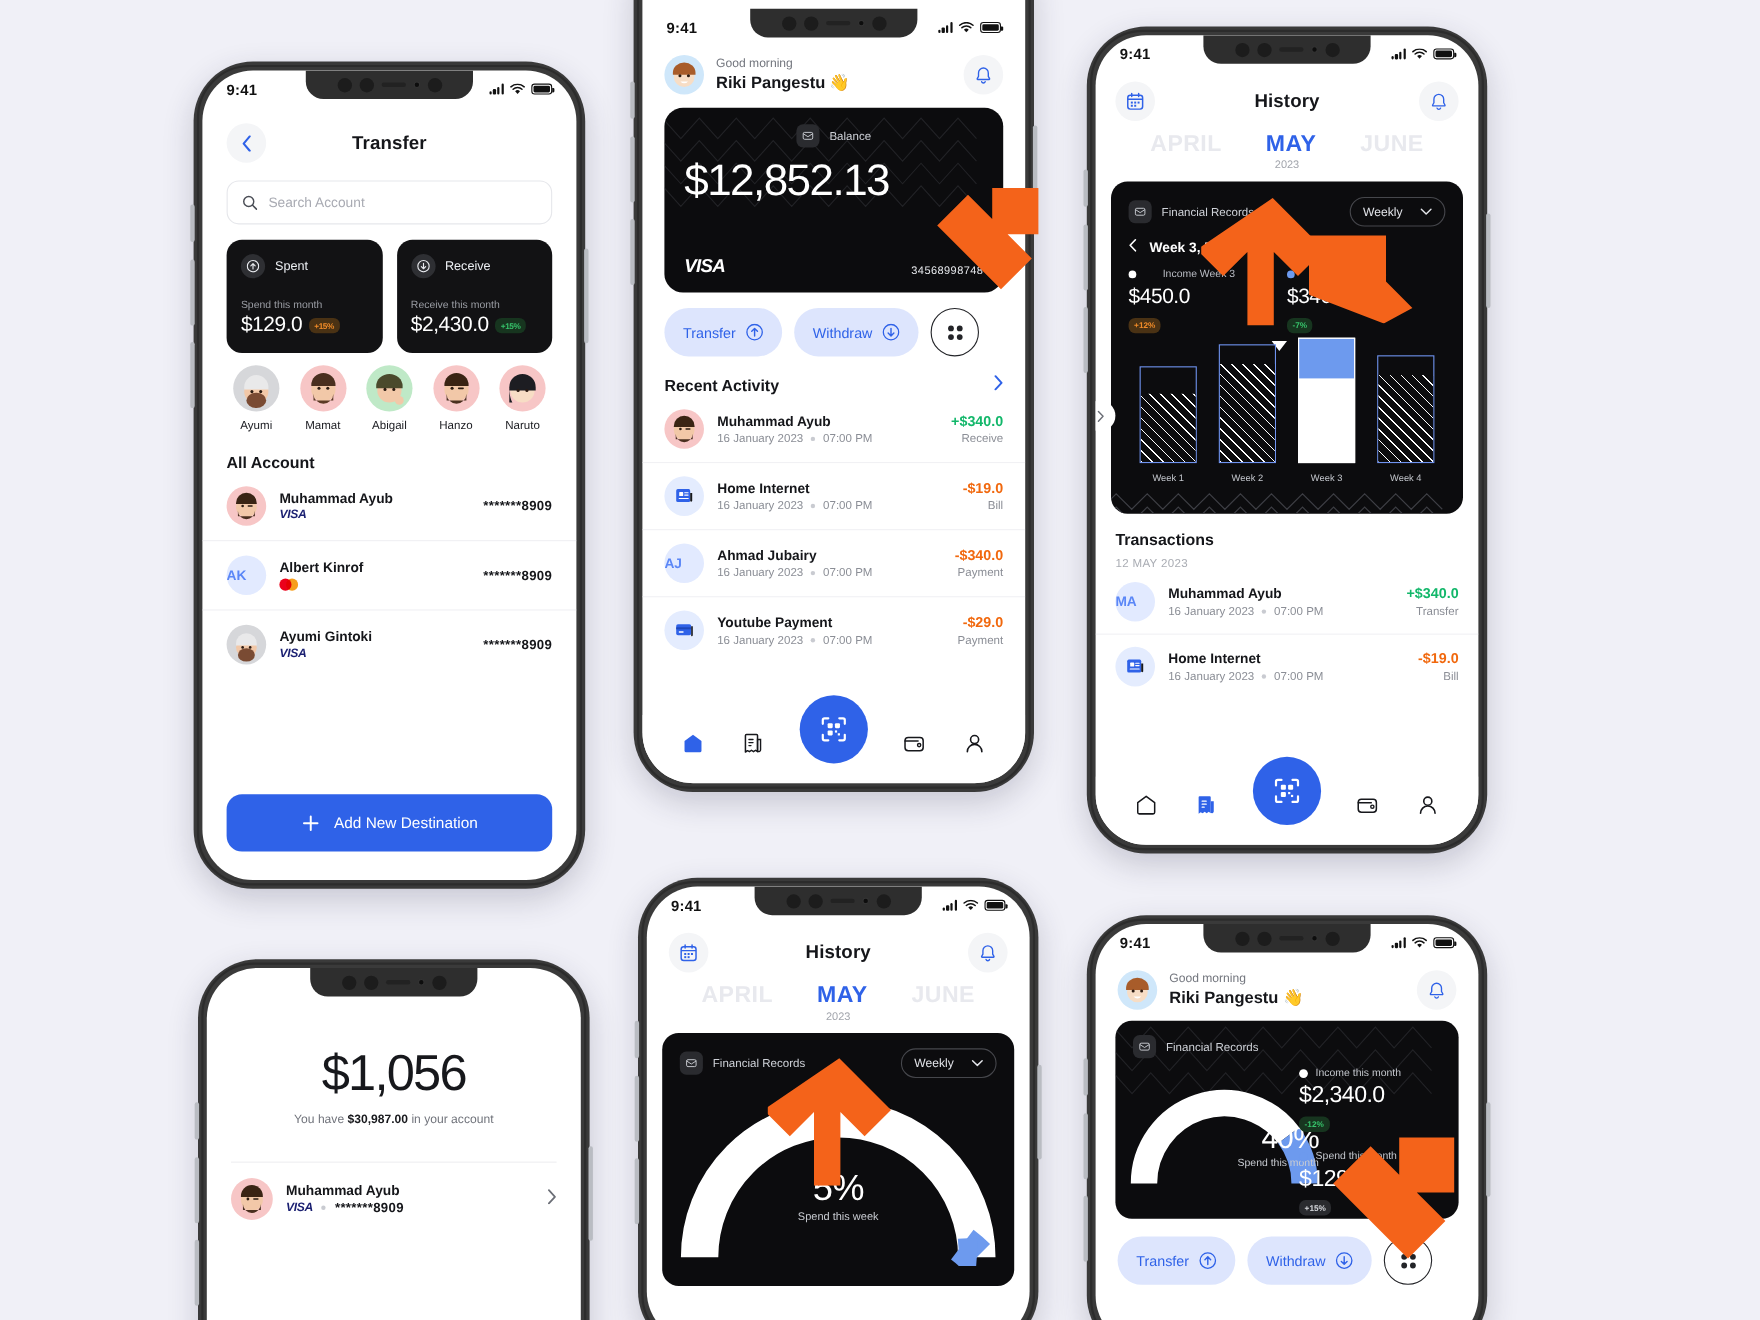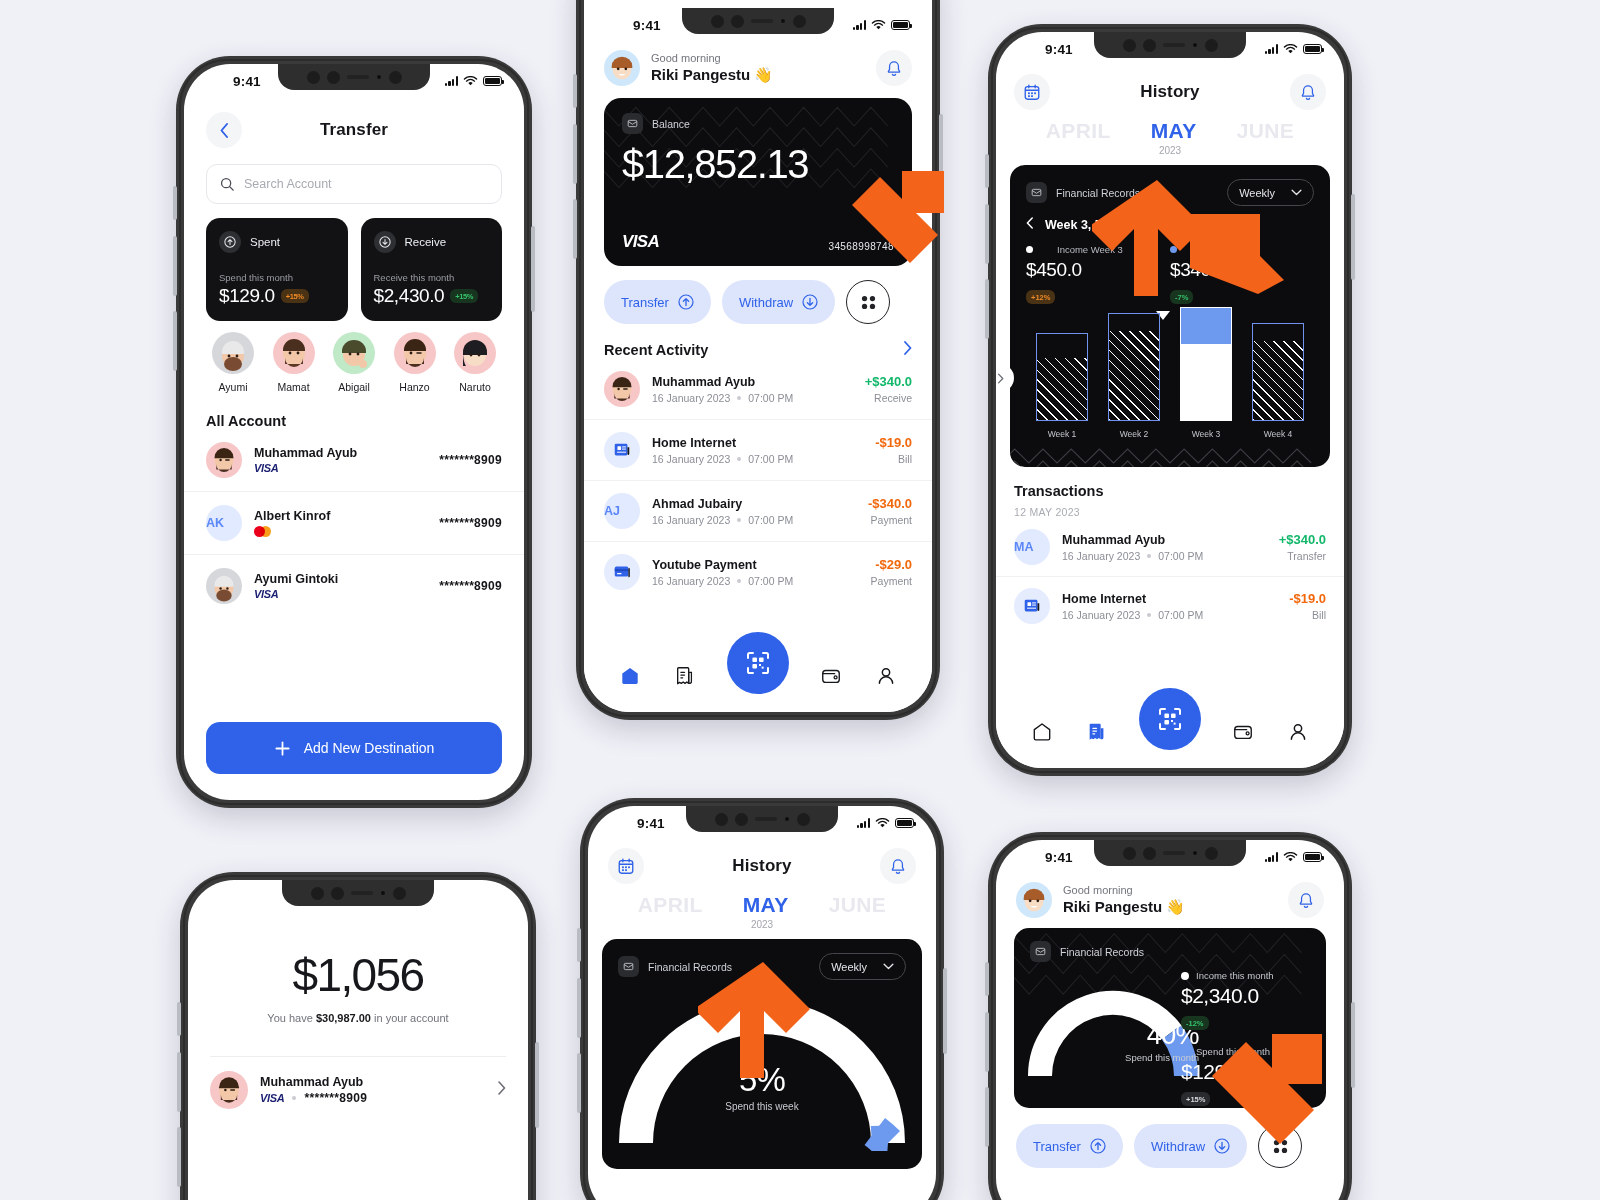--- a/index.html
+++ b/index.html
@@ -41,21 +41,21 @@
     border-bottom-left-radius:16px; border-bottom-right-radius:16px;
     display:flex; align-items:center; justify-content:center; gap:7px; z-index:30;
   }
   .notch .lens{ width:13px; height:13px; border-radius:50%; background:#1c1c1c;}
   .notch .speaker{ width:22px; height:4px; border-radius:2px; background:#222;}
   .notch .dot{ width:6px; height:6px; border-radius:50%; background:#0d0d0d; border:1px solid #333;}
 
   
   .statusbar{
     position:relative; height:30px; display:flex; align-items:center;
-    justify-content:space-between; padding:4px 22px 0; z-index:20;margin-left:27px;
+    justify-content:space-between; padding:4px 22px 0; z-index:20;
   }
   .sb-time{ font-size:13.5px; font-weight:700; color:#111; letter-spacing:.2px;}
   .sb-right{ display:flex; align-items:center; gap:5px; }
   .sig{ display:flex; align-items:flex-end; gap:1.3px; height:10px;}
   .sig i{ display:block; width:2.4px; background:#111; border-radius:1px;}
   .sig i:nth-child(1){height:3px} .sig i:nth-child(2){height:5px}
   .sig i:nth-child(3){height:7.5px} .sig i:nth-child(4){height:10px}
   .batt{ width:19px; height:10px; border:1.4px solid #111; border-radius:3px; position:relative;}
   .batt::after{content:"";position:absolute;right:-3.2px;top:3px;width:2px;height:4px;background:#111;border-radius:0 1px 1px 0;}
   .batt i{position:absolute;inset:1.2px;background:#111;border-radius:1.3px;}
@@ -114,21 +114,21 @@
   #p2{ left:576px; top:-56px; width:364px; height:776px;}
   .greet{display:flex;align-items:center;gap:11px;padding:12px 20px 0;}
   .greet .av{width:36px;height:36px;}
   .g-s{font-size:11px;color:#72757d;}
   .g-n{font-size:15px;font-weight:700;color:#15161a;margin-top:2px;}
   .balcard{
     position:relative;margin:12px 20px 0;height:168px;background:#0c0c0e;border-radius:17px;
     overflow:hidden;color:#fff;padding:15px 18px;
   }
   .zig{position:absolute;inset:0;opacity:.45;}
-  .bal-top{display:flex;align-items:center;gap:9px;position:relative;}
+  .bal-top{display:flex;align-items:center;gap:9px;position:relative;justify-content:center;}
   .bal-ico{width:21px;height:21px;border-radius:6px;background:#2a2b2f;display:flex;align-items:center;justify-content:center;}
   .bal-lbl{font-size:10.5px;color:#cfd2d8;}
   .bal-amt{position:relative;font-size:40px;font-weight:400;letter-spacing:-1.4px;margin-top:8px;}
   .bal-bot{position:absolute;left:18px;right:18px;bottom:14px;display:flex;align-items:flex-end;justify-content:space-between;}
   .bal-visa{font-size:17px;font-weight:800;font-style:italic;letter-spacing:-.6px;}
   .bal-no{font-size:10px;letter-spacing:.4px;color:#e6e8ec;}
   .actions{display:flex;align-items:center;gap:11px;padding:14px 20px 0;}
   .act{
     height:44px;border-radius:22px;background:#dde5fd;display:flex;align-items:center;
     gap:9px;padding:0 17px;color:#2f62e8;font-size:13px;font-weight:500;

